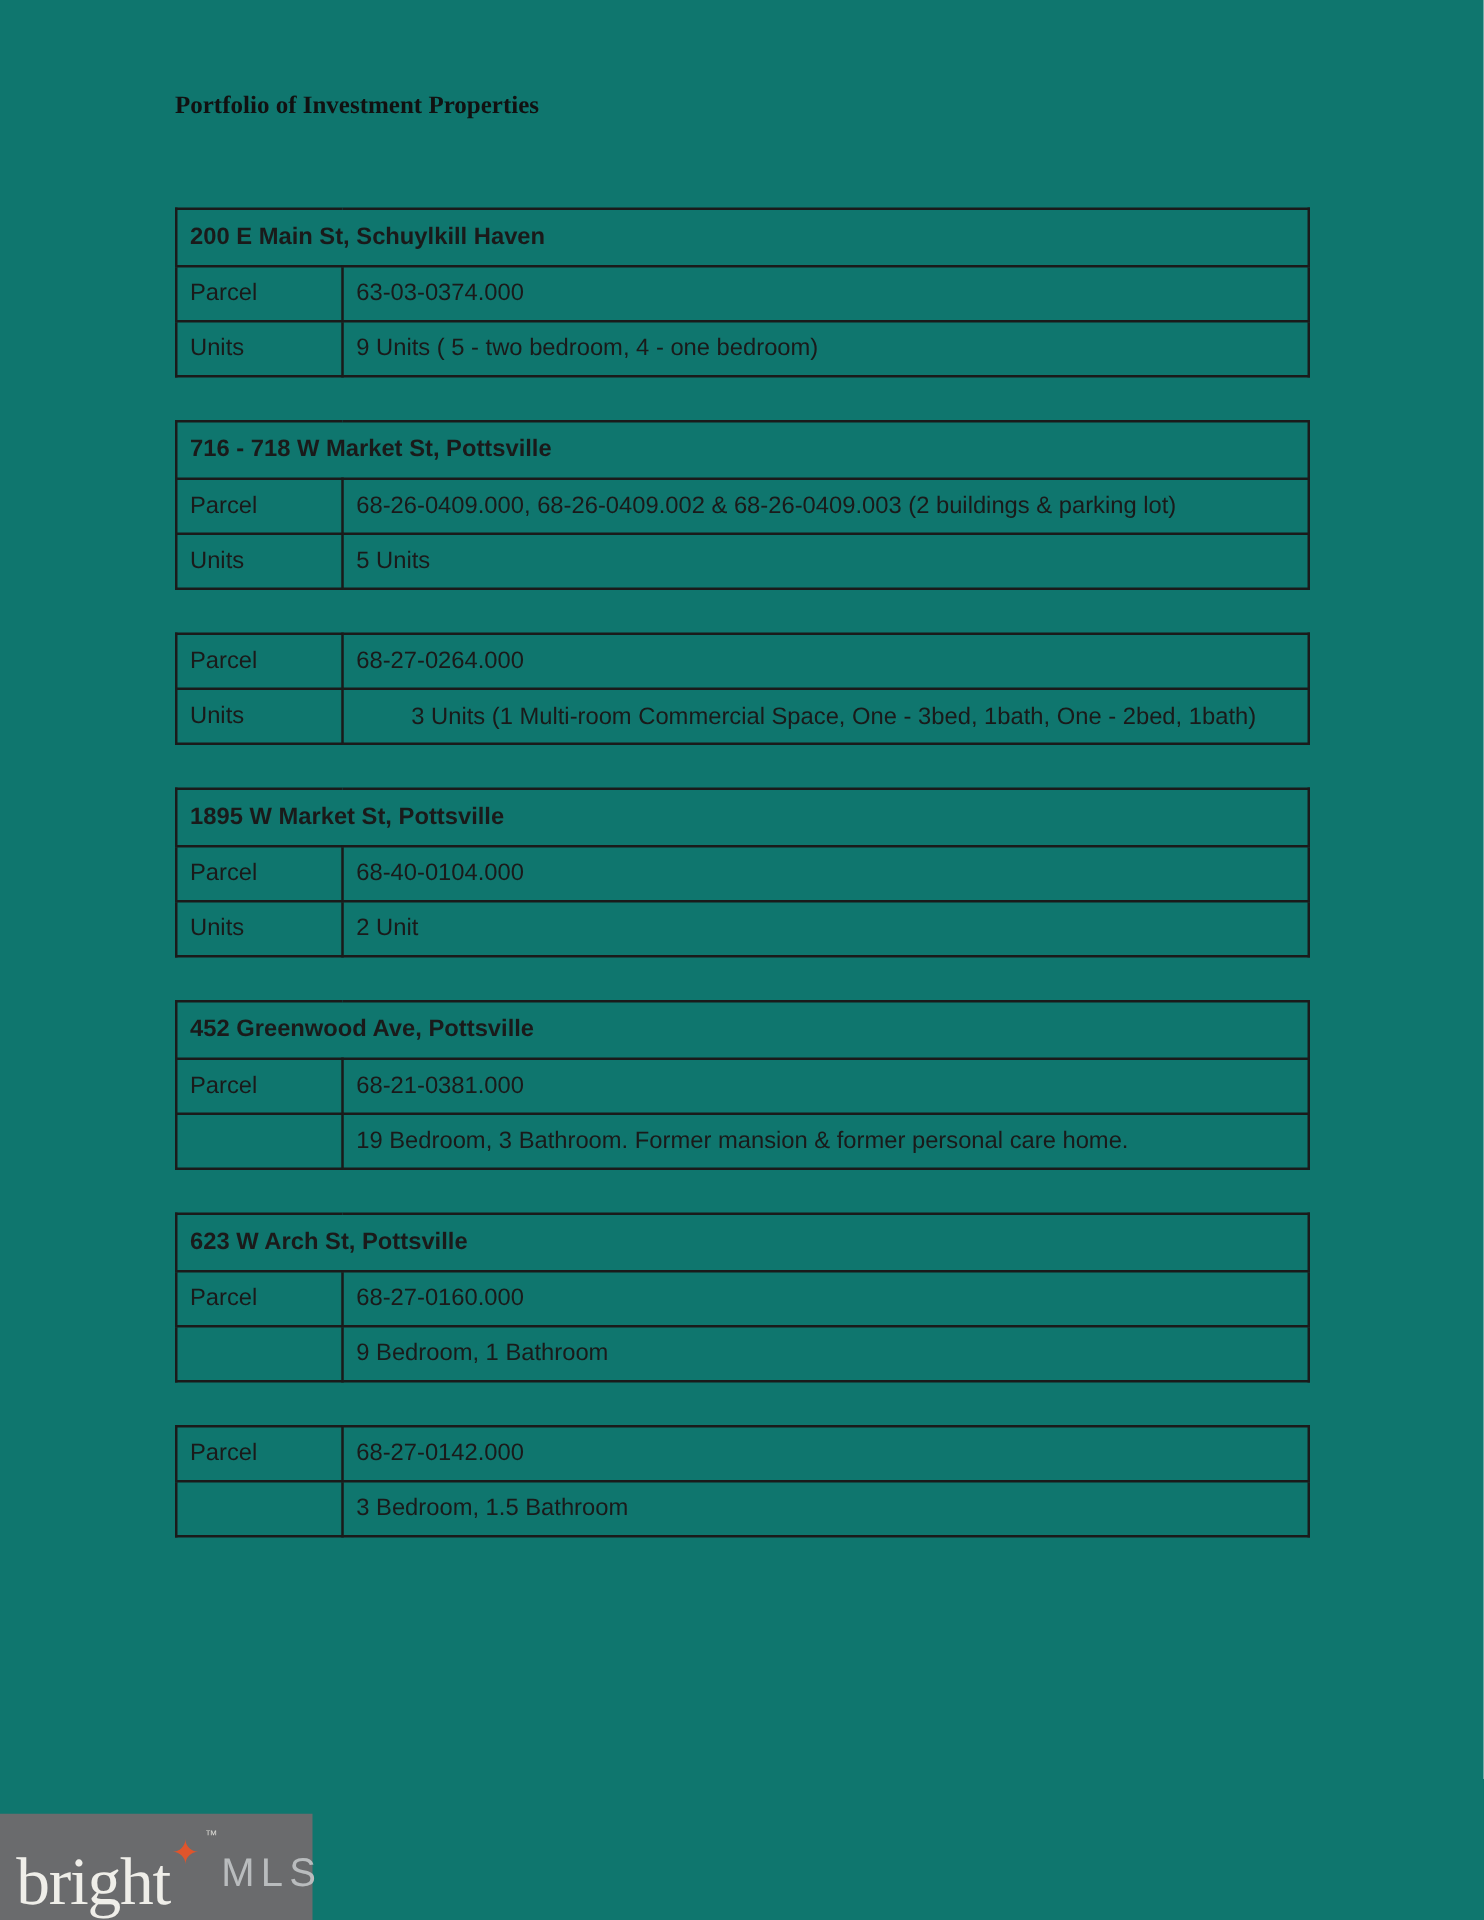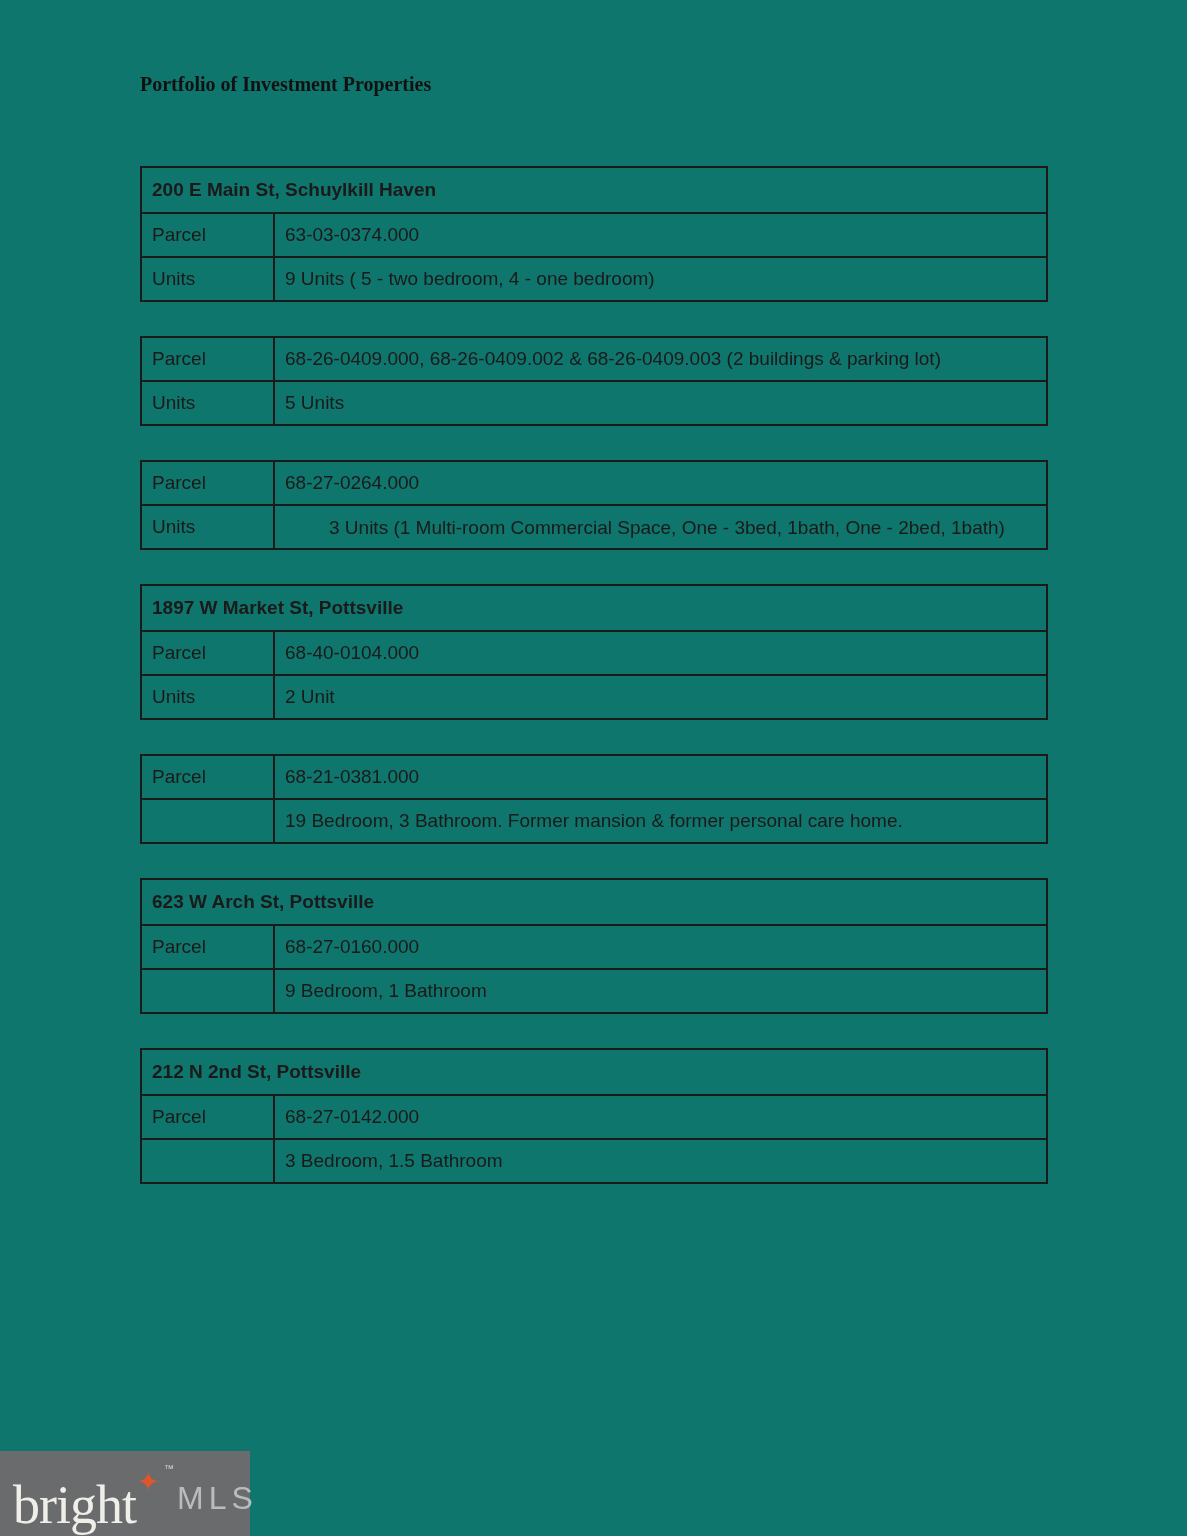--- a/index.html
+++ b/index.html
@@ -106,20 +106,23 @@
       </tr>
     </tbody>
       </table>
 
     <table class="prop">
       <colgroup>
           <col style="width:133px">
           <col>
         </colgroup>
       <tbody>
+          <tr>
+            <td class="hdr" colspan="2">716 - 718 W Market St, Pottsville</td>
+          </tr>
       <tr>
         <td class="lbl">Parcel</td>
         <td class="val">68-26-0409.000, 68-26-0409.002 &amp; 68-26-0409.003 (2 buildings &amp; parking lot)</td>
       </tr>
       <tr>
         <td class="lbl">Units</td>
         <td class="val">5 Units</td>
       </tr>
     </tbody>
       </table>
@@ -143,39 +146,42 @@
     </tbody>
       </table>
 
     <table class="prop">
       <colgroup>
           <col style="width:133px">
           <col>
         </colgroup>
       <tbody>
           <tr>
-            <td class="hdr" colspan="2">1897 W Market St, Pottsville</td>
+            <td class="hdr" colspan="2">1895 W Market St, Pottsville</td>
           </tr>
       <tr>
         <td class="lbl">Parcel</td>
         <td class="val low">68-40-0104.000</td>
       </tr>
       <tr>
         <td class="lbl">Units</td>
         <td class="val low">2 Unit</td>
       </tr>
     </tbody>
       </table>
 
     <table class="prop">
       <colgroup>
           <col style="width:133px">
           <col>
         </colgroup>
       <tbody>
+          <tr>
+            <td class="hdr" colspan="2">452 Greenwood Ave, Pottsville</td>
+          </tr>
       <tr>
         <td class="lbl">Parcel</td>
         <td class="val">68-21-0381.000</td>
       </tr>
       <tr>
         <td class="lbl"></td>
         <td class="val">19 Bedroom, 3 Bathroom. Former mansion &amp; former personal care home.</td>
       </tr>
     </tbody>
       </table>
@@ -199,23 +205,20 @@
       </tr>
     </tbody>
       </table>
 
     <table class="prop">
       <colgroup>
           <col style="width:133px">
           <col>
         </colgroup>
       <tbody>
-          <tr>
-            <td class="hdr" colspan="2">212 N 2nd St, Pottsville</td>
-          </tr>
       <tr>
         <td class="lbl">Parcel</td>
         <td class="val">68-27-0142.000</td>
       </tr>
       <tr>
         <td class="lbl"></td>
         <td class="val">3 Bedroom, 1.5 Bathroom</td>
       </tr>
     </tbody>
       </table>

